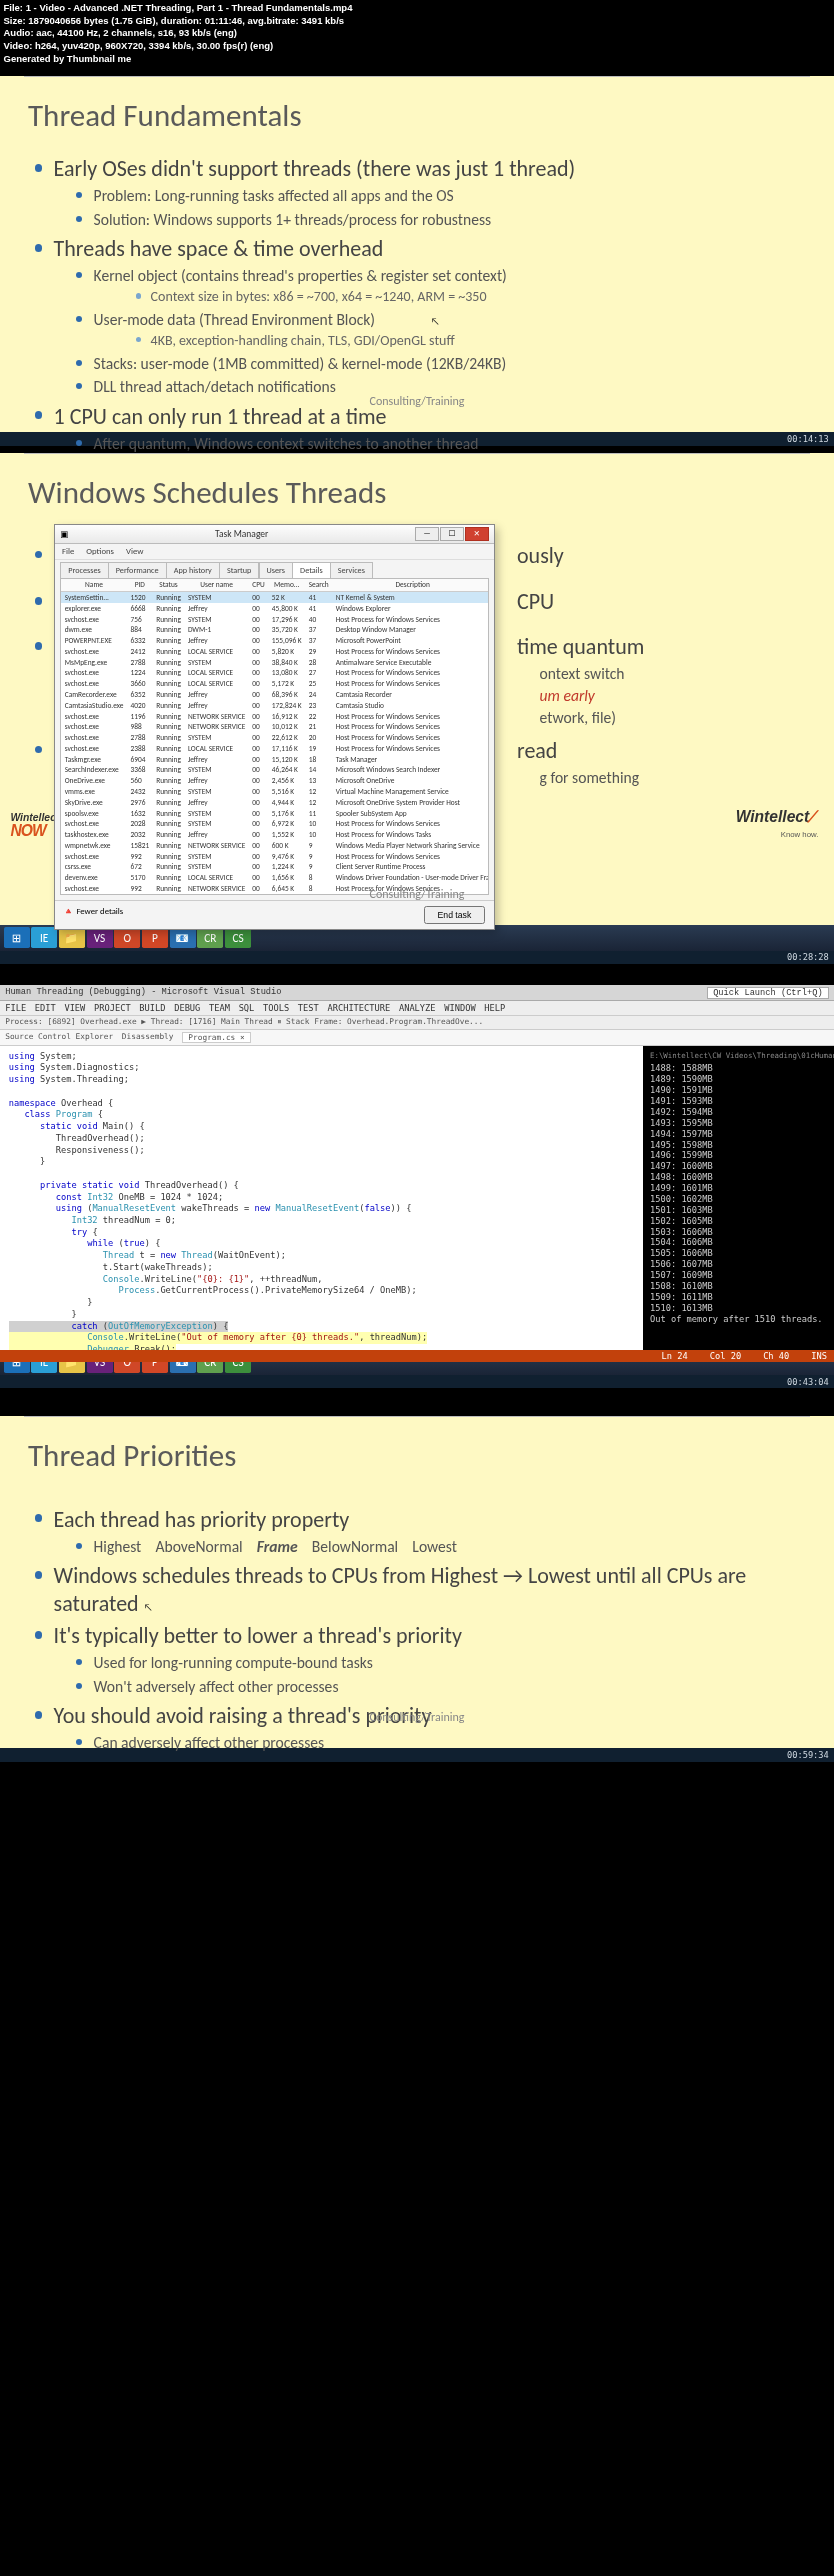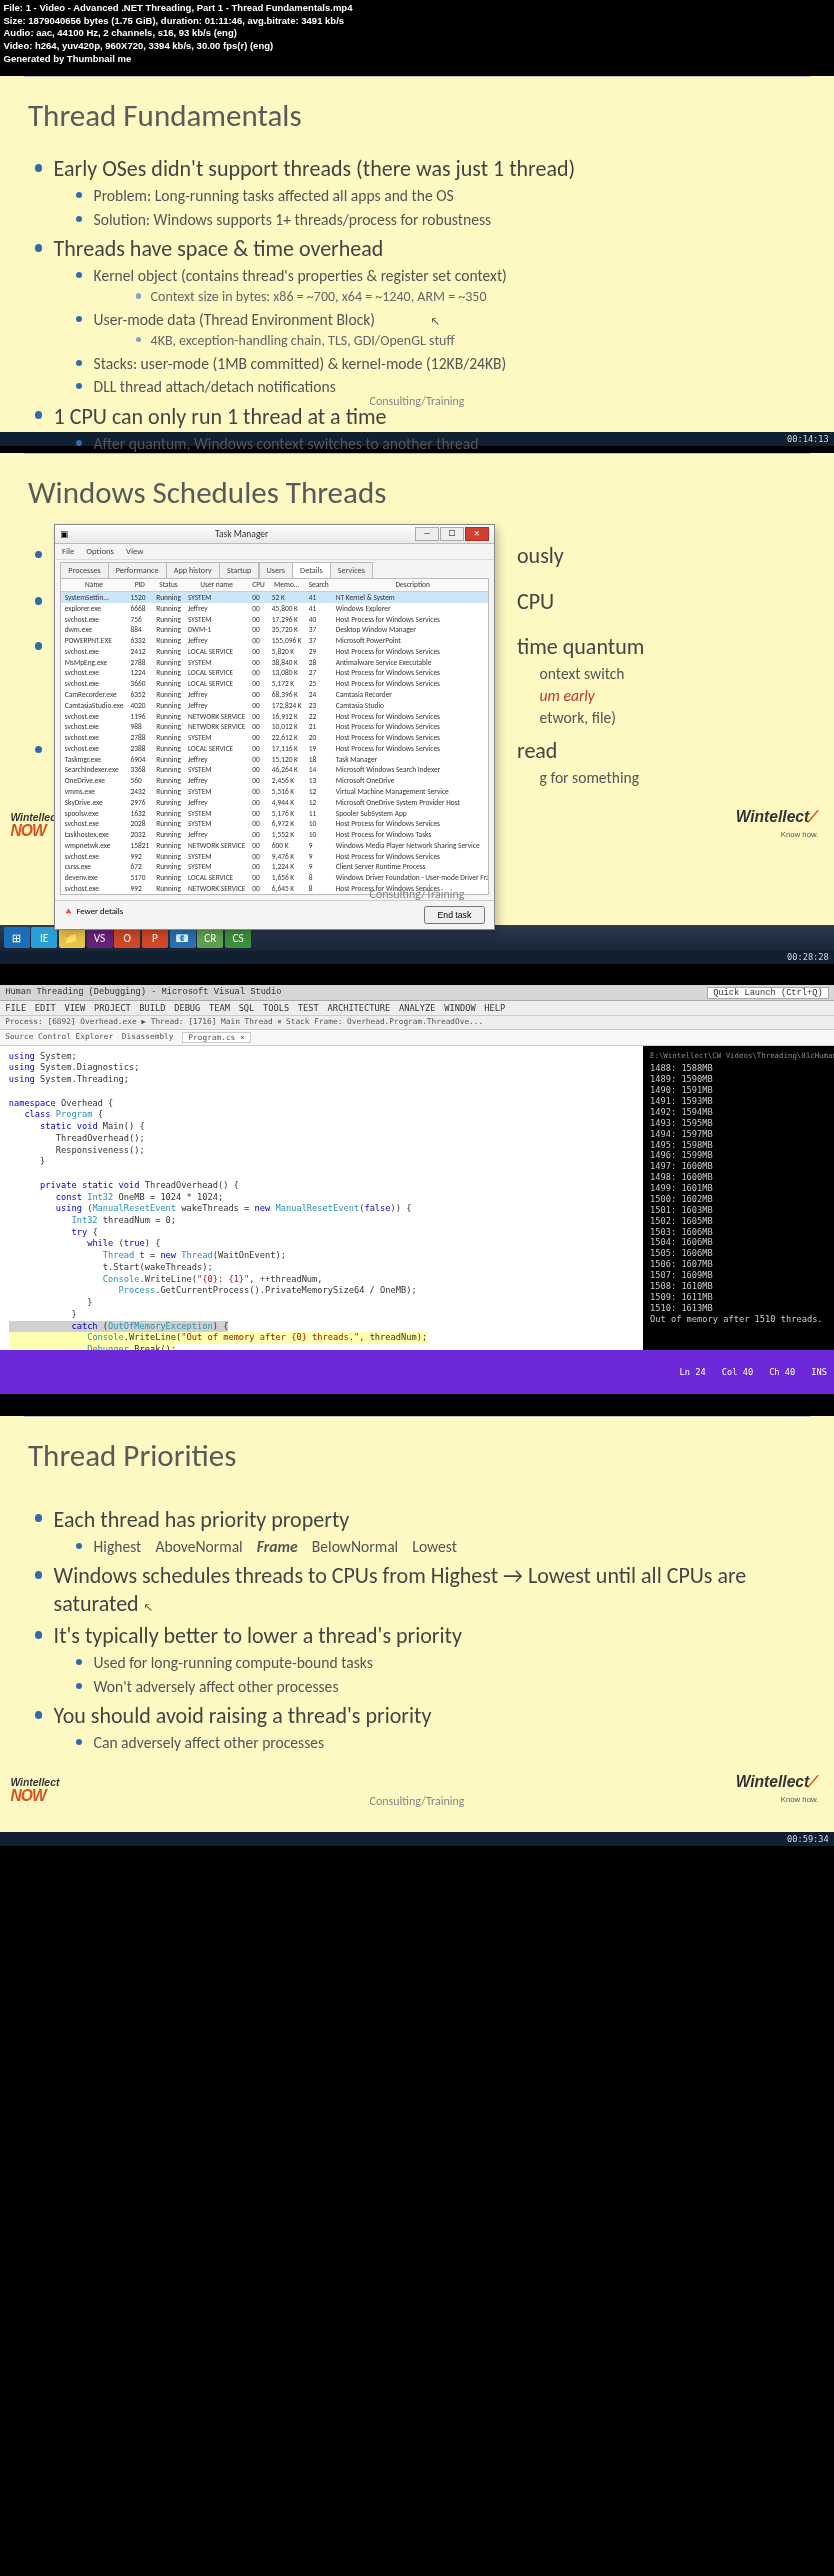--- a/index.html
+++ b/index.html
@@ -63,21 +63,21 @@
   .vs-menu { background: #eee; padding: 1.7px 5.2px; font-size: 8.7px; color:#333; display:flex; gap:8.7px; border-bottom:0.9px solid #ccc;}
   .vs-tool { background: #eee; padding: 1.7px 5.2px; font-size: 7.8px; color:#555; border-bottom:0.9px solid #ccc;}
   .vs-body { display: flex; height: 304px; }
   .vs-code { flex: 1; background: #fff; padding: 5.2px 8.7px; font-size: 8.7px; line-height: 1.35; white-space: pre; overflow: hidden; color:#333;}
   .vs-code .kw { color: #0000c8; }
   .vs-code .tp { color: #2b91af; }
   .vs-code .st { color: #a31515; }
   .vs-code .hl-y { background: #ffffb0; display: inline-block; }
   .vs-code .hl-g { background: #d0d0d0; display: inline-block; }
   .vs-out { width: 191px; background: #000; color: #ccc; font-size: 8.7px; padding: 5.2px 7px; white-space: pre; line-height: 1.25; }
-  .vs-status { background: #6d28d9; color:#fff; font-size:8.7px; padding:17px 7px; display:flex; justify-content:flex-end; gap:16px;}
+  .vs-status { background: #c2410c; color:#fff; font-size:8.7px; padding:1px 7px; display:flex; justify-content:flex-end; gap:22px;}
 
   .cursorArrow { font-size: 10.4px; color: #222; }
 </style>
 </head>
 <body>
 
 <div class="meta-block">
   <div>File: 1 - Video - Advanced .NET Threading, Part 1 - Thread Fundamentals.mp4</div>
   <div>Size: 1879040656 bytes (1.75 GiB), duration: 01:11:46, avg.bitrate: 3491 kb/s</div>
   <div>Audio: aac, 44100 Hz, 2 channels, s16, 93 kb/s (eng)</div>
@@ -609,41 +609,41 @@
 1505: 1606MB
 1506: 1607MB
 1507: 1609MB
 1508: 1610MB
 1509: 1611MB
 1510: 1613MB
 Out of memory after 1510 threads.</span></div>
   </div>
   <div class="vs-status" id="vs-status">
       <span>Ln 24</span>
-      <span>Col 40</span>
+      <span>Col 20</span>
       <span>Ch 40</span>
       <span>INS</span>
     </div>
 </div>
 <div class="taskbar" id="tb2">
     <div class="tb-icon" style="background: rgb(27, 111, 184); color: rgb(255, 255, 255);">⊞</div>
     <div class="tb-icon" style="background: rgb(42, 159, 214); color: rgb(255, 255, 255);">IE</div>
     <div class="tb-icon" style="background: rgb(231, 196, 71); color: rgb(255, 255, 255);">📁</div>
     <div class="tb-icon" style="background: rgb(104, 33, 122); color: rgb(255, 255, 255);">VS</div>
     <div class="tb-icon" style="background: rgb(208, 71, 39); color: rgb(255, 255, 255);">O</div>
     <div class="tb-icon" style="background: rgb(210, 71, 38); color: rgb(255, 255, 255);">P</div>
     <div class="tb-icon" style="background: rgb(42, 111, 176); color: rgb(255, 255, 255);">📧</div>
     <div class="tb-icon" style="background: rgb(95, 160, 78); color: rgb(255, 255, 255);">CR</div>
     <div class="tb-icon" style="background: rgb(60, 143, 60); color: rgb(255, 255, 255);">CS</div>
   </div>
 <div class="timebar">00:43:04</div>
 
 <div style="height:21px; background:#000;"></div>
 
-<div class="slide" style="height:416px;">
+<div class="slide" style="height:332px;">
   <hr class="slide-hr">
   <div class="slide-title">Thread Priorities</div>
   <div class="body-area" style="padding-top:26px;">
     <ul class="l1">
       <li><span>Each thread has priority property</span>
         <ul class="l2">
           <li>
             <span>Highest</span>&nbsp;&nbsp;&nbsp;
             <span>AboveNormal</span>&nbsp;&nbsp;&nbsp;
             <span class="bold em" style="font-style:italic;">Frame</span>&nbsp;&nbsp;&nbsp;

